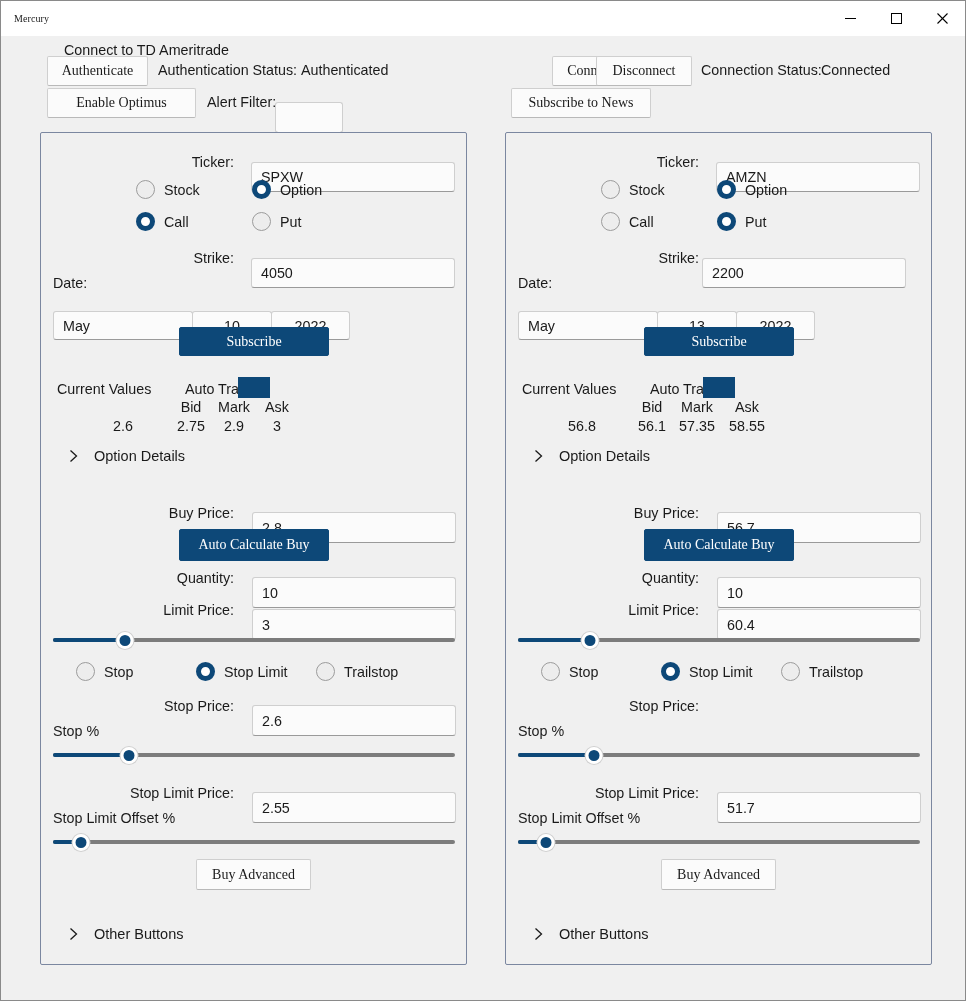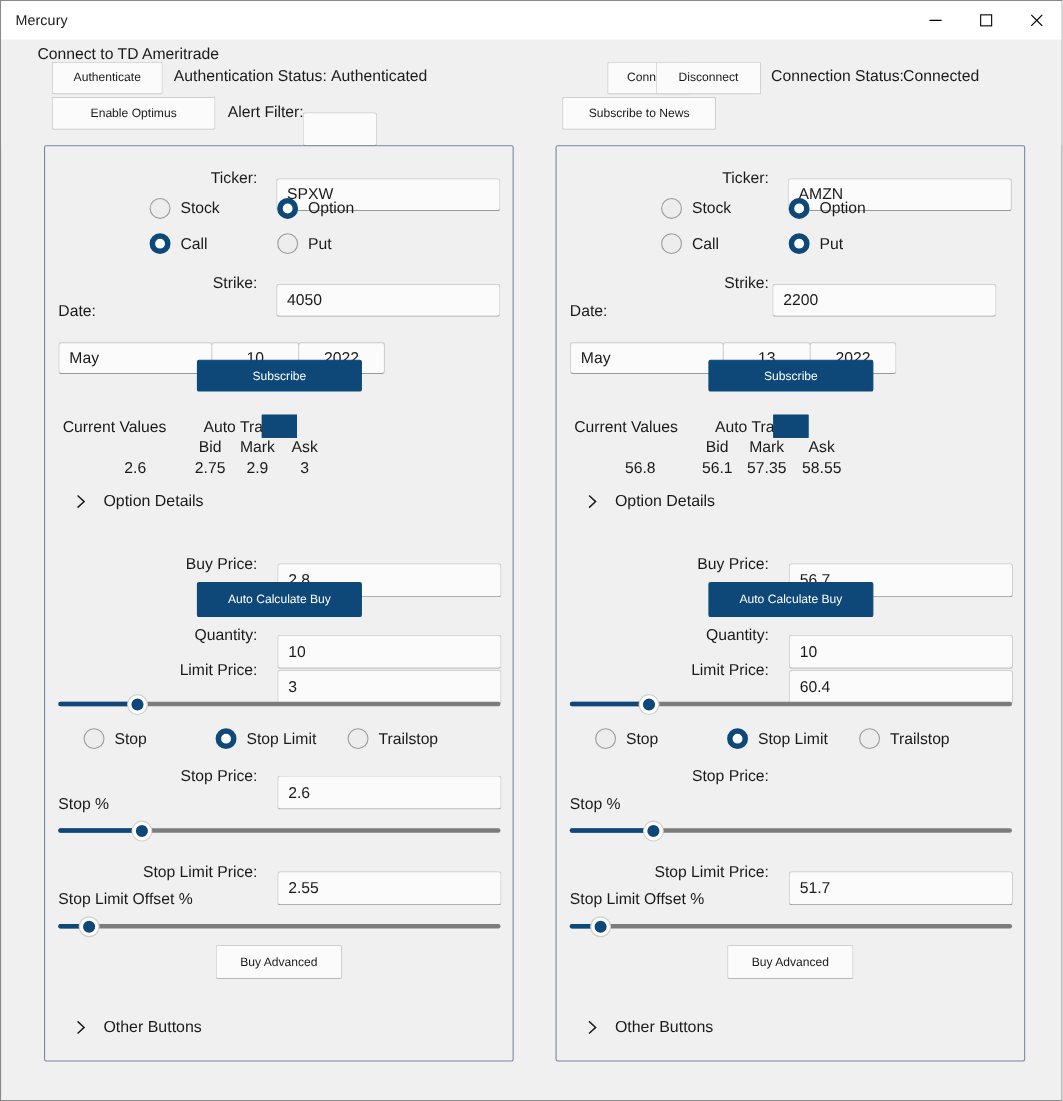--- a/index.html
+++ b/index.html
@@ -22,23 +22,24 @@
   }
   .titlebar {
     height: 35px;
     background: #ffffff;
     display: flex; align-items: center;
     flex: 0 0 auto;
     border-bottom: 1px solid #ffffff;
   }
   .title-text {
     padding-left: 13px;
-    font-size: 13px;
+    font-size: 10px;
     color: #1a1a1a;
     letter-spacing: .1px;
+    font-family: Liberation Serif, serif;
   }
   .titlebar-spacer { flex: 1 1 auto; }
   .win-btn {
     width: 46px; height: 35px;
     display: flex; align-items: center; justify-content: center;
     color: #000; background: transparent;
   }
   .win-btn svg { display: block; }
 
   
@@ -49,22 +50,22 @@
     background: #f0f0f0;
   }
   .lbl { font-size: 14.3px; color: #1a1a1a; white-space: nowrap; }
   .abs { position: absolute; }
 
   .btn {
     background: #fbfbfb;
     border: 1px solid #cfcfcf;
     border-bottom-color: #b9b9b9;
     border-radius: 2px;
-    font-family: Liberation Sans, sans-serif;
-    font-size: 11px;
+    font-family: Liberation Serif, serif;
+    font-size: 14px;
     color: #1a1a1a;
     display: flex; align-items: center; justify-content: center;
     cursor: default;
     padding: 0 10px;
     white-space: nowrap;
   }
   .btn-accent {
     background: #0d4878;
     border: 1px solid #0d4878;
     color: #ffffff;
@@ -182,21 +183,21 @@
     <div class="win-btn">
       <svg width="13" height="13" viewBox="0 0 13 13">
           <line x1="1.5" y1="1.5" x2="11.5" y2="11.5" stroke="#000" stroke-width="1.1"></line>
           <line x1="11.5" y1="1.5" x2="1.5" y2="11.5" stroke="#000" stroke-width="1.1"></line>
         </svg>
     </div>
   </div>
 
   <div class="topbar">
 
-    <div class="abs lbl" style="left:33px; top:6px;">Connect to TD Ameritrade</div>
+    <div class="abs lbl" style="left:63px; top:6px;">Connect to TD Ameritrade</div>
 
     <div class="abs btn" style="left:46px; top:20px; width:101px; height:30px;">Authenticate</div>
 
     <div class="abs lbl" style="left:157px; top:26px;">Authentication Status:</div>
     <div class="abs lbl" style="left:300px; top:26px;">Authenticated</div>
 
     <div class="abs btn" style="left:46px; top:52px; width:149px; height:30px;">Enable Optimus</div>
 
     <div class="abs lbl" style="left:206px; top:58px;">Alert Filter:</div>
     <div class="abs txtfield" style="left:274px; top:51px; width:68px; height:31px;"></div>

